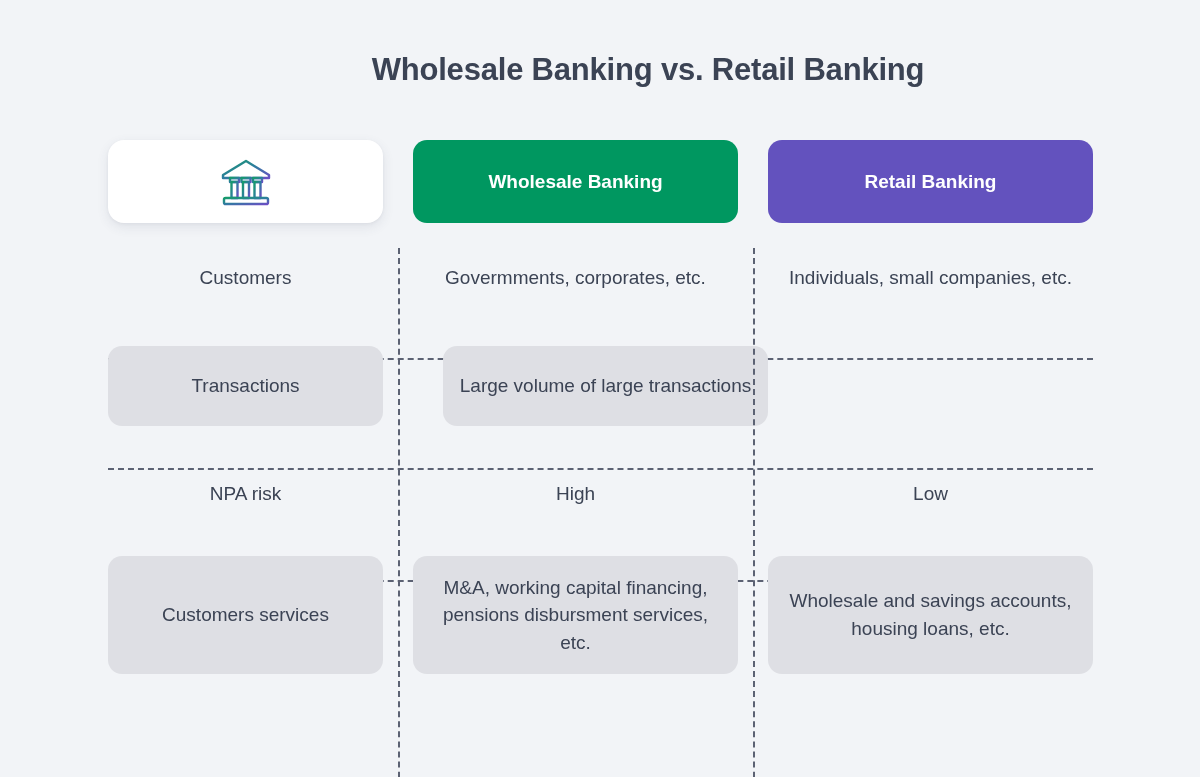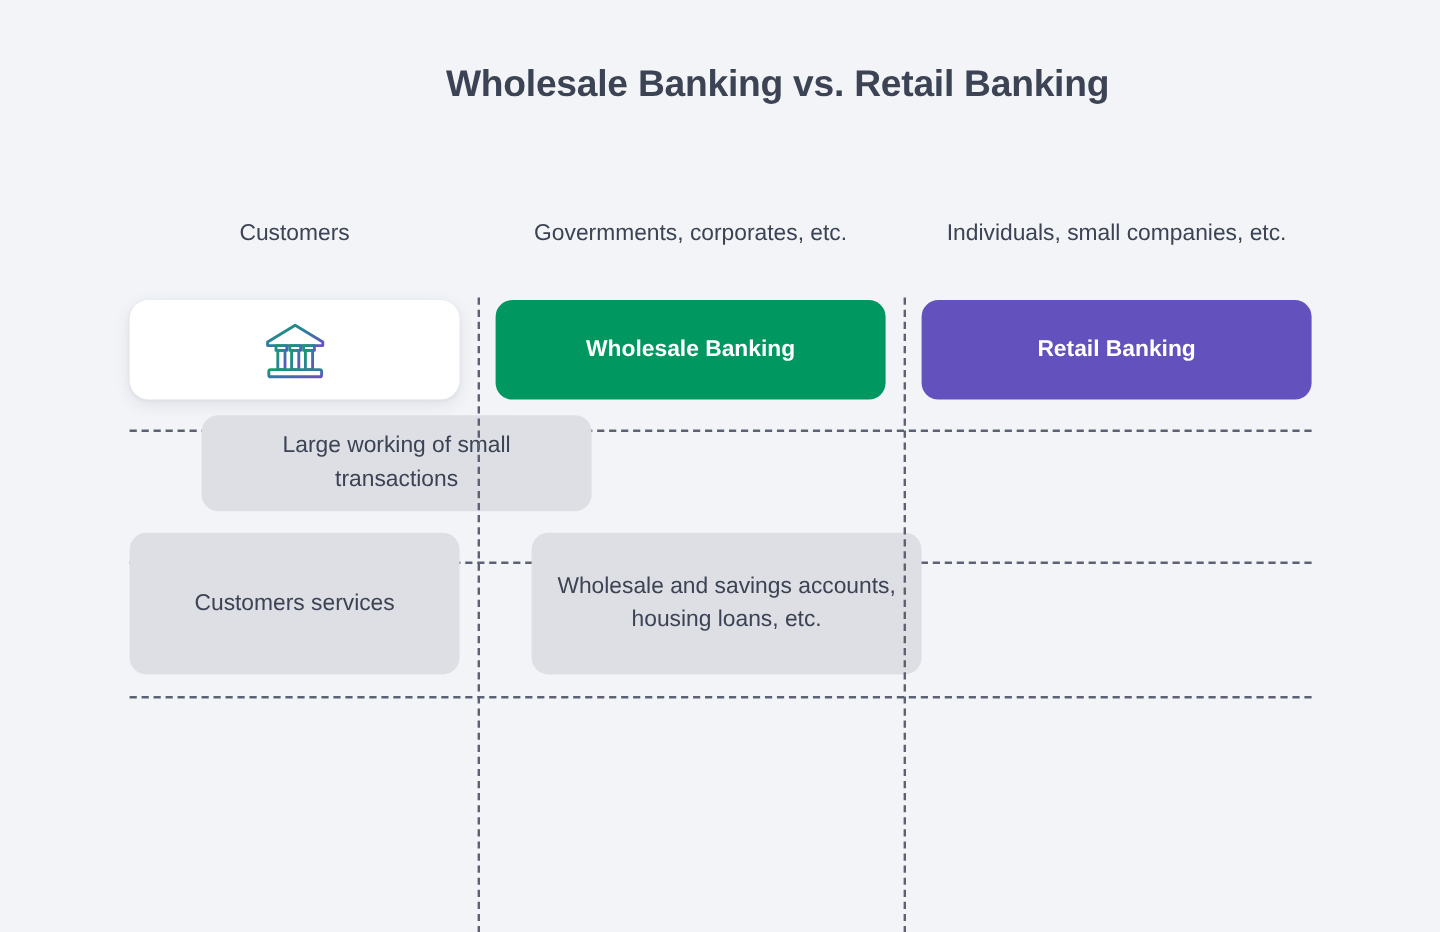--- a/index.html
+++ b/index.html
@@ -149,34 +149,20 @@
   .bank-icon { display: block; }
 </style>
 </head>
 <body>
 
 <div class="page">
 
   <div class="title">Wholesale Banking vs. Retail Banking</div>
 
   <div class="table">
-
-    <div class="row data-row r-tall">
-      <div class="cell col-label">
-        <span class="txt">Customers</span>
-      </div>
-      <div class="col-gap"></div>
-      <div class="cell col-data">
-        <span class="txt">Govermments, corporates, etc.</span>
-      </div>
-      <div class="col-gap"></div>
-      <div class="cell col-data">
-        <span class="txt">Individuals, small companies, etc.</span>
-      </div>
-    </div>
 
     <div class="row header-row">
 
       <div class="cell col-label">
         <div class="icon-card">
           <svg class="bank-icon" width="56" height="52" viewBox="0 0 56 52">
             <defs>
               <linearGradient id="bankGrad" x1="0" y1="0" x2="1" y2="1">
                 <stop offset="0%" stop-color="#169b6b"></stop>
                 <stop offset="50%" stop-color="#2e7d9f"></stop>
@@ -203,48 +189,89 @@
         <div class="pill-header pill-green">Wholesale Banking</div>
       </div>
 
       <div class="col-gap"></div>
 
       <div class="cell col-data">
         <div class="pill-header pill-purple">Retail Banking</div>
       </div>
     </div>
 
+    <div class="row data-row r-tall">
+      <div class="cell col-label">
+        <span class="txt">Customers</span>
+      </div>
+      <div class="col-gap"></div>
+      <div class="cell col-data">
+        <span class="txt">Govermments, corporates, etc.</span>
+      </div>
+      <div class="col-gap"></div>
+      <div class="cell col-data">
+        <span class="txt">Individuals, small companies, etc.</span>
+      </div>
+    </div>
+
     <div class="hsep" style="top:218px"></div>
 
     <div class="row data-row r-pill">
-      <div class="col-gap"></div>
-      <div class="col-gap"></div>
-      <div class="cell col-data">
+      <div class="cell col-label">
         <div class="cell-inner">
           <div class="pill-box">
-            <span class="txt">Large working of small transactions</span>
+            <span class="txt">Transactions</span>
+          </div>
+        </div>
+      </div>
+      <div class="col-gap"></div>
+      <div class="col-gap"></div>
+      <div class="cell col-data">
+        <div class="cell-inner">
+          <div class="pill-box">
+            <span class="txt">Large volume of large transactions</span>
           </div>
         </div>
       </div>
     </div>
 
     <div class="hsep" style="top:328px"></div>
 
+    <div class="row data-row r-plain">
+      <div class="cell col-label">
+        <span class="txt">NPA risk</span>
+      </div>
+      <div class="col-gap"></div>
+      <div class="cell col-data">
+        <span class="txt">High</span>
+      </div>
+      <div class="col-gap"></div>
+      <div class="cell col-data">
+        <span class="txt">Low</span>
+      </div>
+    </div>
 
     <div class="hsep" style="top:440px"></div>
 
     <div class="row data-row r-last">
       <div class="cell col-label">
         <div class="cell-inner">
           <div class="pill-box tall">
             <span class="txt">Customers services</span>
           </div>
         </div>
       </div>
       <div class="col-gap"></div>
+      <div class="cell col-data">
+        <div class="cell-inner">
+          <div class="pill-box tall">
+            <span class="txt">M&amp;A, working capital financing, pensions disbursment services, etc.</span>
+          </div>
+        </div>
+      </div>
       <div class="col-gap"></div>
       <div class="cell col-data">
         <div class="cell-inner">
           <div class="pill-box tall">
             <span class="txt">Wholesale and savings accounts, housing loans, etc.</span>
           </div>
         </div>
       </div>
     </div>
 

